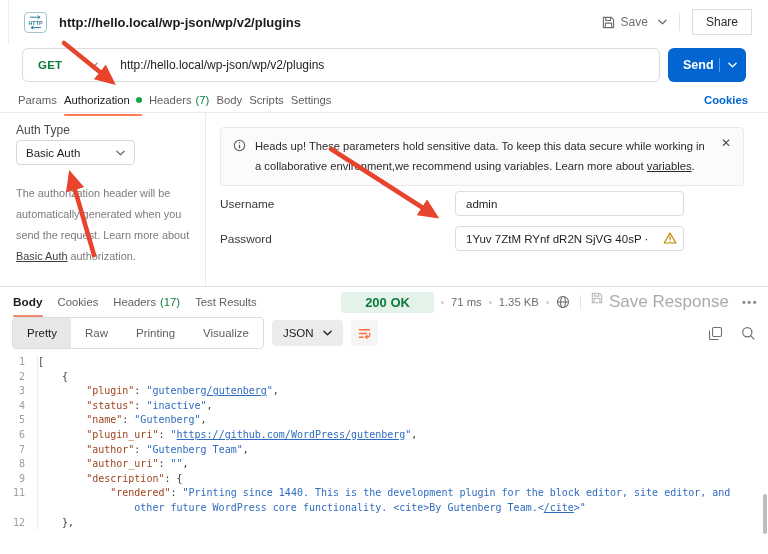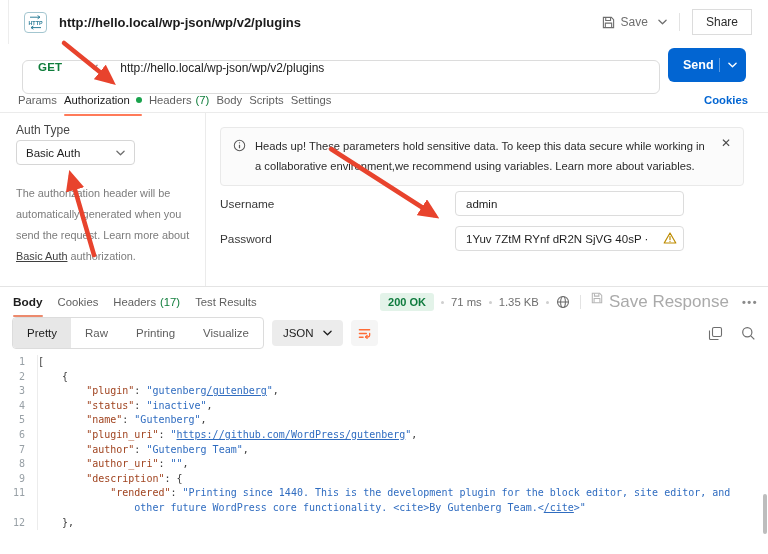--- a/index.html
+++ b/index.html
@@ -18,21 +18,21 @@
   .left-edge { position:absolute; left:8px; top:0; width:1px; height:44px; background:#ededed; }
   .http-badge { width:23px; height:21px; border:1px solid #a3c6d0; border-radius:4px; display:flex; align-items:center; justify-content:center; background:#fff; }
   .req-title { margin-left:12px; font-size:13px; font-weight:700; color:#1c1c1c; }
   .topbar-right { margin-left:auto; display:flex; align-items:center; }
   .save-btn { display:flex; align-items:center; gap:6px; color:#6e6e6e; font-size:12px; cursor:default; }
   .save-chevron { margin-left:10px; color:#6e6e6e; }
   .tb-divider { width:1px; height:18px; background:#e3e3e3; margin:0 12px; }
   .share-btn { border:1px solid #dcdcdc; border-radius:0; padding:5px 13px; font-size:12px; color:#2b2b2b; background:#fff; }
 
   
-  .url-group { position:absolute; left:22px; top:60px; width:638px; height:34px; border:1px solid #dcdcdc; border-radius:6px; display:flex; align-items:flex-start; background:#fff; }
+  .url-group { position:absolute; left:22px; top:48px; width:638px; height:34px; border:1px solid #dcdcdc; border-radius:6px; display:flex; align-items:center; background:#fff; }
   .method { display:flex; align-items:center; padding-left:15px; font-size:11.5px; font-weight:700; color:#0f7d3b; letter-spacing:.2px; }
   .method .chev { margin-left:27px; color:#8f8f8f; }
   .url-text { margin-left:22px; font-size:12px; color:#222; }
   .send-btn { position:absolute; left:668px; top:48px; width:78px; height:34px; background:#0265d2; border-radius:6px; display:flex; align-items:center; color:#fff; }
   .send-label { font-size:12.5px; font-weight:700; margin-left:15px; }
   .send-caret { margin-left:auto; margin-right:9px; padding-left:8px; border-left:1px solid rgba(255,255,255,.35); height:14px; display:flex; align-items:center; }
 
   
   .req-tabs { position:absolute; left:18px; top:88px; height:24px; display:flex; align-items:center; gap:7px; }
   .tab { position:relative; font-size:11.3px; color:#5f5f5f; display:flex; align-items:center; padding:5px 0; }
@@ -49,40 +49,40 @@
   .auth-select { position:absolute; left:16px; top:140px; width:119px; height:25px; border:1px solid #d6d6d6; border-radius:4px; display:flex; align-items:center; padding:0 9px; background:#fff; }
   .auth-select .val { flex:1; font-size:11.5px; color:#1f1f1f; }
   .auth-select .chev { color:#6e6e6e; }
   .auth-help { position:absolute; left:16px; top:183px; width:183px; font-size:10.9px; line-height:1.92; color:#7c7c7c; }
   .auth-help .hl { color:#3f3f3f; text-decoration:underline; }
 
   
   .banner { position:absolute; left:220px; top:127px; width:524px; background:#fbfbfb; border:1px solid #e9e9e9; border-radius:4px; padding:8px 34px 8px 12px; display:flex; gap:9px; }
   .info-ic { margin-top:3px; flex:0 0 auto; }
   .banner-text { font-size:11.2px; line-height:1.82; color:#2b2b2b; }
-  .banner-text .hl { color:#2b2b2b; }
+  .banner-text .hl { text-decoration:underline; color:#2b2b2b; }
   .banner-close { position:absolute; right:12px; top:9px; font-size:12px; color:#4a4a4a; line-height:1; }
 
   
   .field-label { position:absolute; left:220px; font-size:11.8px; color:#383838; }
   .cred-input { position:absolute; left:455px; width:229px; height:25px; border:1px solid #dcdcdc; border-radius:4px; font-family:"Liberation Sans",sans-serif; font-size:11.5px; color:#1f1f1f; padding:0 10px; background:#fff; outline:none; }
   .pw-wrap { position:absolute; left:455px; top:226px; width:229px; height:25px; }
   .pw-wrap .cred-input { left:0; top:0; width:229px; padding-right:26px; }
   .pw-warn { position:absolute; right:7px; top:5px; }
 
   
   .resp-divider { position:absolute; left:0; top:286px; width:768px; height:1px; background:#e4e4e4; }
   .resp-header { position:absolute; left:13px; right:10px; top:288px; height:28px; display:flex; align-items:center; }
   .resp-tabs { display:flex; align-items:center; gap:15px; }
   .rtab { position:relative; font-size:11.3px; color:#5f5f5f; display:flex; align-items:center; padding:6px 0; }
   .rtab .count { margin-left:4px; color:#0f7d3b; }
   .rtab.active { color:#1c1c1c; font-weight:700; font-size:11.8px; }
   .rtab.active::after { content:''; position:absolute; left:0; right:0; bottom:-2px; height:2px; background:#ec8a6d; border-radius:1px; }
   .resp-meta { margin-left:auto; display:flex; align-items:center; gap:7px; }
-  .status-badge { background:#e3f3e9; color:#0e7a3d; font-size:11px; font-weight:600; padding:3px 8px; border-radius:3px; }
+  .status-badge { background:#e3f3e9; color:#0e7a3d; font-size:13px; font-weight:600; padding:3px 24px; border-radius:3px; }
   .dot-sep { width:3px; height:3px; border-radius:50%; background:#cfcfcf; }
   .meta-txt { font-size:11.3px; color:#6e6e6e; }
   .meta-pipe { width:1px; height:14px; background:#e3e3e3; margin:0 3px; }
   .save-resp { display:flex; align-items:flex-start; gap:6px; color:#aaa; font-size:17px; }
   .more-dots { font-size:11px; color:#8a8a8a; letter-spacing:1.5px; margin-left:6px; font-weight:700; }
 
   
   .view-bar { position:absolute; left:12px; right:12px; top:320px; height:26px; display:flex; align-items:center; }
   .seg-group { display:flex; align-items:stretch; height:32px; border:1px solid #dcdcdc; border-radius:4px; overflow:hidden; background:#fff; }
   .seg { display:flex; align-items:center; padding:0 14px; font-size:11.5px; color:#5e5e5e; }

